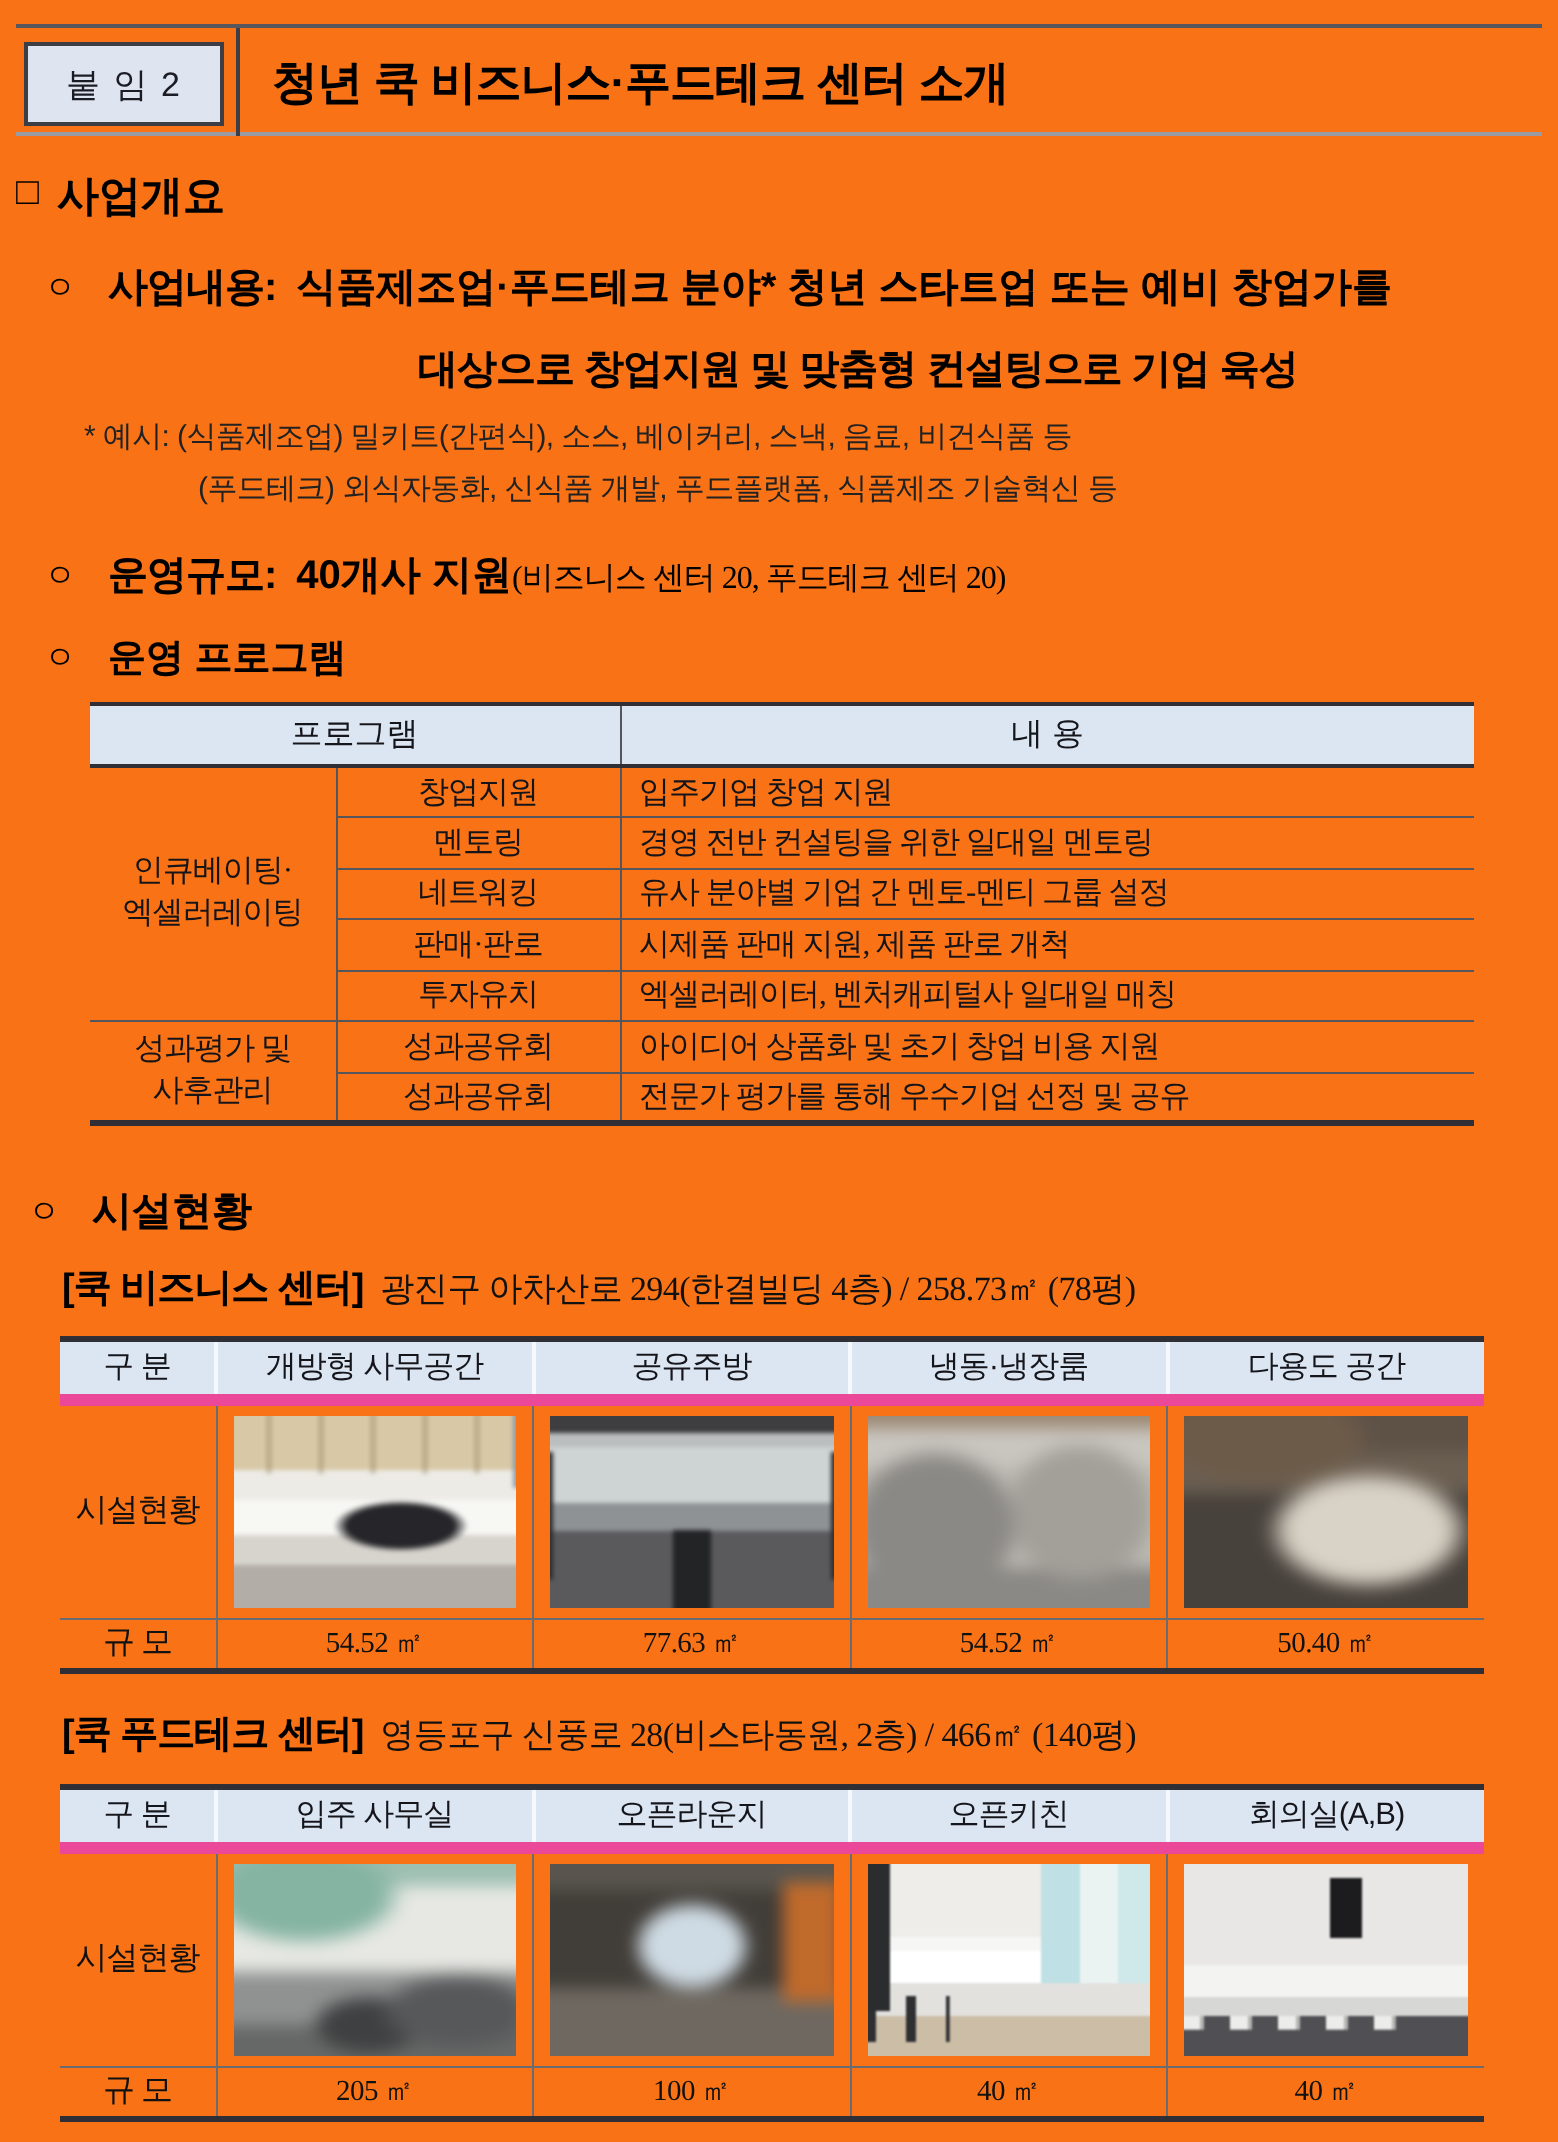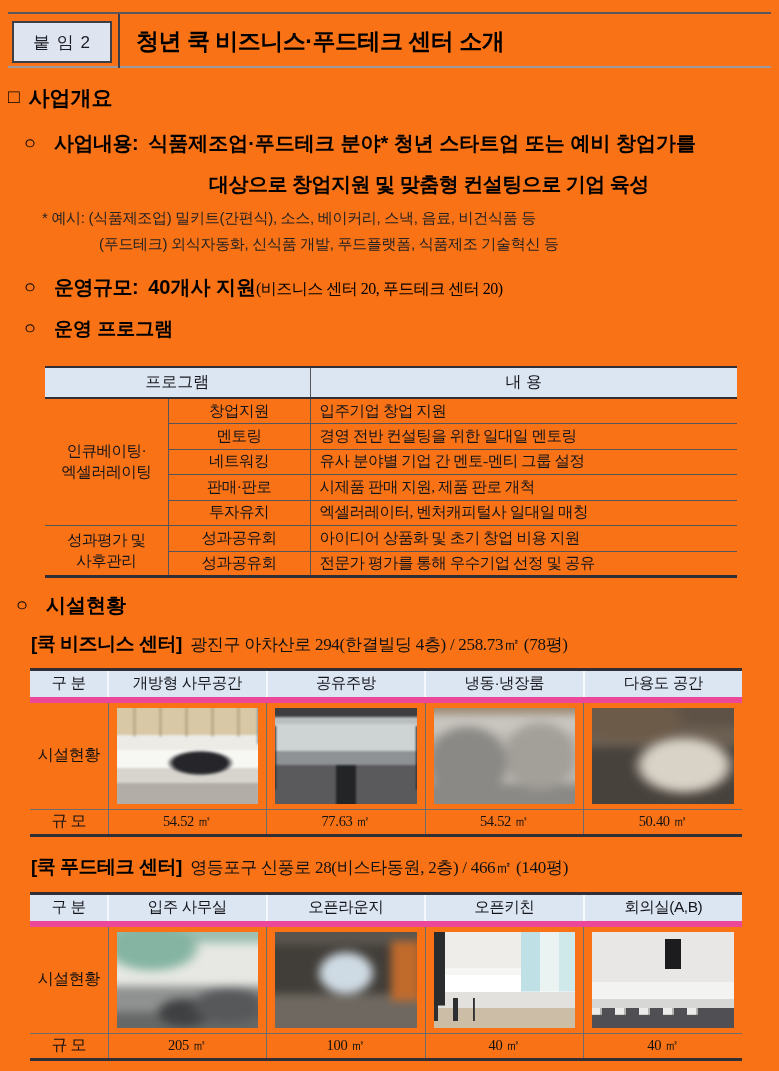--- a/index.html
+++ b/index.html
@@ -30,21 +30,21 @@
   .h1-row .sq { font-size:19px; font-weight:400; position:relative; top:-1px; }
   .bullet-row { position:absolute; display:flex; align-items:baseline; font-size:20px; font-weight:700; color:#000; }
   .bullet-row .o { font-size:16px; font-weight:500; width:32px; flex:0 0 32px; position:relative; top:-1px; }
   .bullet-row .lbl { margin-right:10px; letter-spacing:-0.5px; }
   .cont-line { position:absolute; font-size:20px; font-weight:700; letter-spacing:-0.5px; color:#000; }
   .note-line { position:absolute; font-size:15px; font-weight:500; letter-spacing:-0.3px; color:#222; }
   .serif-small { font-family:"Liberation Serif","DejaVu Serif",serif; font-size:16px; font-weight:400; letter-spacing:-0.5px; }
 
   
   table { border-collapse: collapse; }
-  .prog-table { position:absolute; top:366px; left:45px; width:692px;
+  .prog-table { position:absolute; top:351px; left:45px; width:692px;
                 border-top:2px solid #2f2f35; border-bottom:3px solid #2f2f35;
                 font-family:"Liberation Serif","DejaVu Serif",serif; font-size:15.5px; }
   .prog-table th {
     background:#dce6f2; border-bottom:2px solid #2f2f35; border-left:1px solid #55555c; border-right:1px solid #55555c;
     font-family:"Liberation Sans","DejaVu Sans",sans-serif; font-weight:500; font-size:16px; height:31px; color:#15151c;
   }
   .prog-table td { border:1px solid #55555c; height:25.5px; vertical-align:middle; color:#141419; }
   .prog-table th:first-child, .prog-table td:first-child { border-left:none; }
   .prog-table th:last-child,  .prog-table td:last-child  { border-right:none; }
   .group-cell { width:123px; text-align:center; line-height:1.35; letter-spacing:-0.5px; }

